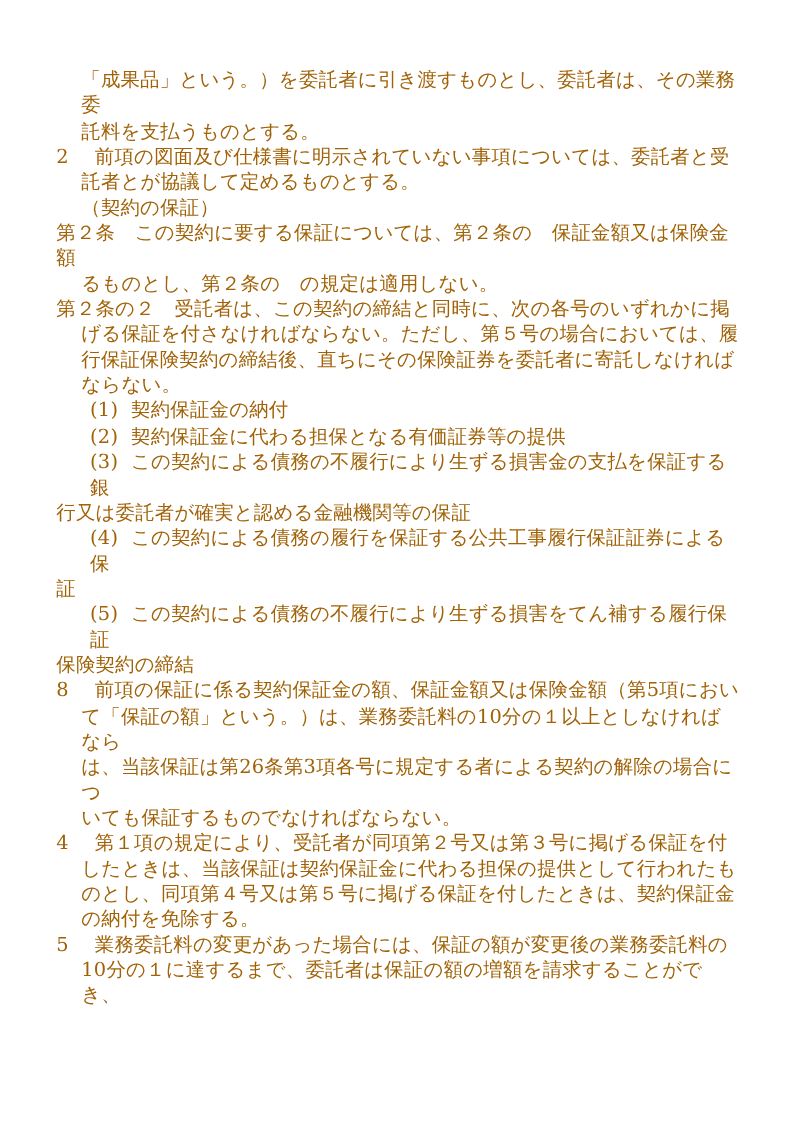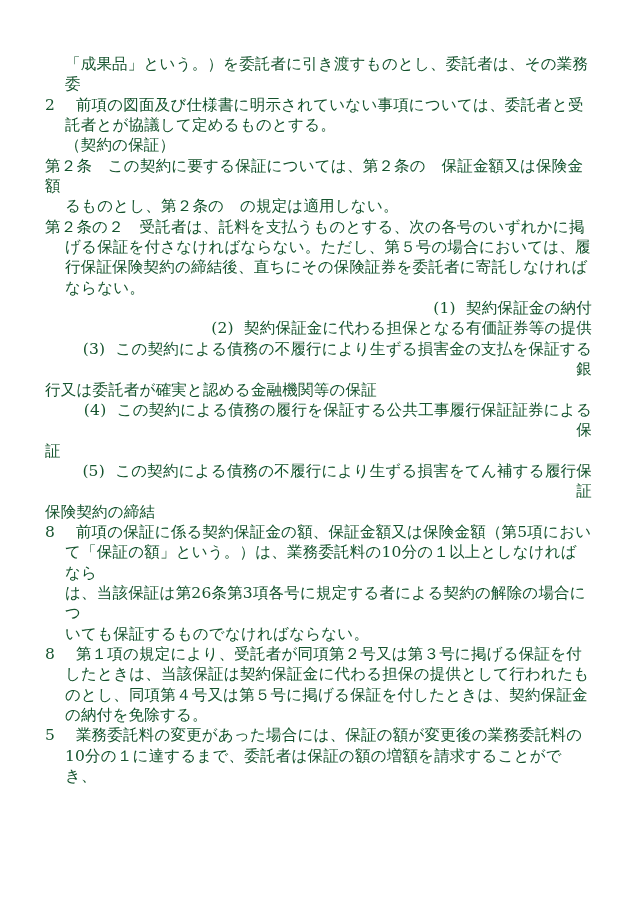--- a/index.html
+++ b/index.html
@@ -9,71 +9,72 @@
   }
   .page {
     position: relative;
     width: 630px;
     height: 903px;
     margin: 0 auto;
     background: #ffffff;
     overflow: hidden;
     box-sizing: border-box;
     font-family: "DejaVu Serif", "Liberation Serif", serif;
-    color: #14532d;
+    color: #a16207;
     -webkit-font-smoothing: antialiased;
   }
   .content {
     position: absolute;
     top: 54px;
     left: 45px;
     right: 38px;
     font-size: 15.5px;
     line-height: 20.35px;
     letter-spacing: 0.2px;
   }
   .line {
     white-space: pre-wrap;
     min-height: 20.35px;
   }
   
   .ind-article { margin-left: 0; }      
   .ind-pnum    { }   
   .ind-cont    { margin-left: 20px; }   
-  .ind-litem   { margin-left: 27px; text-align: right; }   
+  .ind-litem   { margin-left: 27px; }   
   .ind-lcont   { }   
 </style>
 </head>
 <body>
 
 <div class="page">
   <div class="content">
 
   <div class="line ind-cont">「成果品」という。）を委託者に引き渡すものとし、委託者は、その業務委</div>
+      <div class="line ind-cont">託料を支払うものとする。</div>
       <div class="line ind-pnum">2　 前項の図面及び仕様書に明示されていない事項については、委託者と受</div>
       <div class="line ind-cont">託者とが協議して定めるものとする。</div>
       <div class="line ind-cont">（契約の保証）</div>
       <div class="line ind-article">第２条　この契約に要する保証については、第２条の　保証金額又は保険金額</div>
       <div class="line ind-cont">るものとし、第２条の　の規定は適用しない。</div>
-      <div class="line ind-article">第２条の２　受託者は、託料を支払うものとする、次の各号のいずれかに掲</div>
+      <div class="line ind-article">第２条の２　受託者は、この契約の締結と同時に、次の各号のいずれかに掲</div>
       <div class="line ind-cont">げる保証を付さなければならない。ただし、第５号の場合においては、履</div>
       <div class="line ind-cont">行保証保険契約の締結後、直ちにその保険証券を委託者に寄託しなければ</div>
       <div class="line ind-cont">ならない。</div>
       <div class="line ind-litem">(1)  契約保証金の納付</div>
       <div class="line ind-litem">(2)  契約保証金に代わる担保となる有価証券等の提供</div>
       <div class="line ind-litem">(3)  この契約による債務の不履行により生ずる損害金の支払を保証する銀</div>
       <div class="line ind-lcont">行又は委託者が確実と認める金融機関等の保証</div>
       <div class="line ind-litem">(4)  この契約による債務の履行を保証する公共工事履行保証証券による保</div>
       <div class="line ind-lcont">証</div>
       <div class="line ind-litem">(5)  この契約による債務の不履行により生ずる損害をてん補する履行保証</div>
       <div class="line ind-lcont">保険契約の締結</div>
       <div class="line ind-pnum">8　 前項の保証に係る契約保証金の額、保証金額又は保険金額（第5項におい</div>
       <div class="line ind-cont">て「保証の額」という。）は、業務委託料の10分の１以上としなければなら</div>
       <div class="line ind-cont">は、当該保証は第26条第3項各号に規定する者による契約の解除の場合につ</div>
       <div class="line ind-cont">いても保証するものでなければならない。</div>
-      <div class="line ind-pnum">8　 第１項の規定により、受託者が同項第２号又は第３号に掲げる保証を付</div>
+      <div class="line ind-pnum">4　 第１項の規定により、受託者が同項第２号又は第３号に掲げる保証を付</div>
       <div class="line ind-cont">したときは、当該保証は契約保証金に代わる担保の提供として行われたも</div>
       <div class="line ind-cont">のとし、同項第４号又は第５号に掲げる保証を付したときは、契約保証金</div>
       <div class="line ind-cont">の納付を免除する。</div>
       <div class="line ind-pnum">5　 業務委託料の変更があった場合には、保証の額が変更後の業務委託料の</div>
       <div class="line ind-cont">10分の１に達するまで、委託者は保証の額の増額を請求することができ、</div>
     </div>
 </div>
 
 </body></html>

